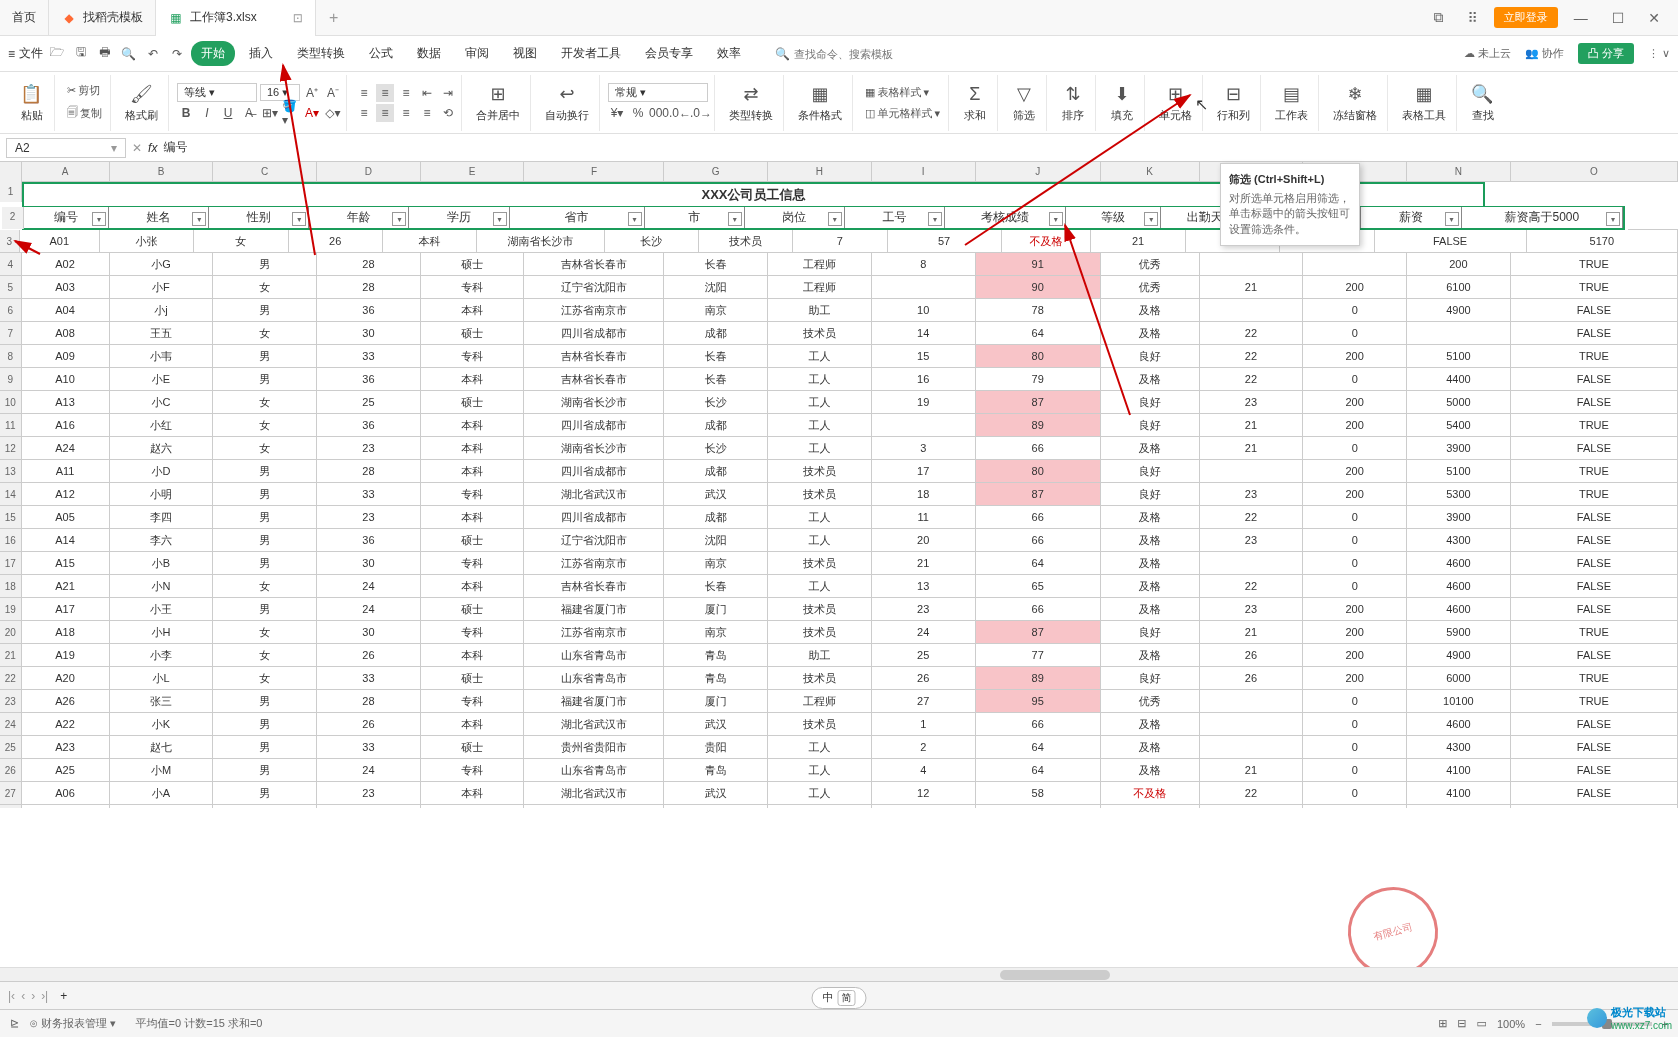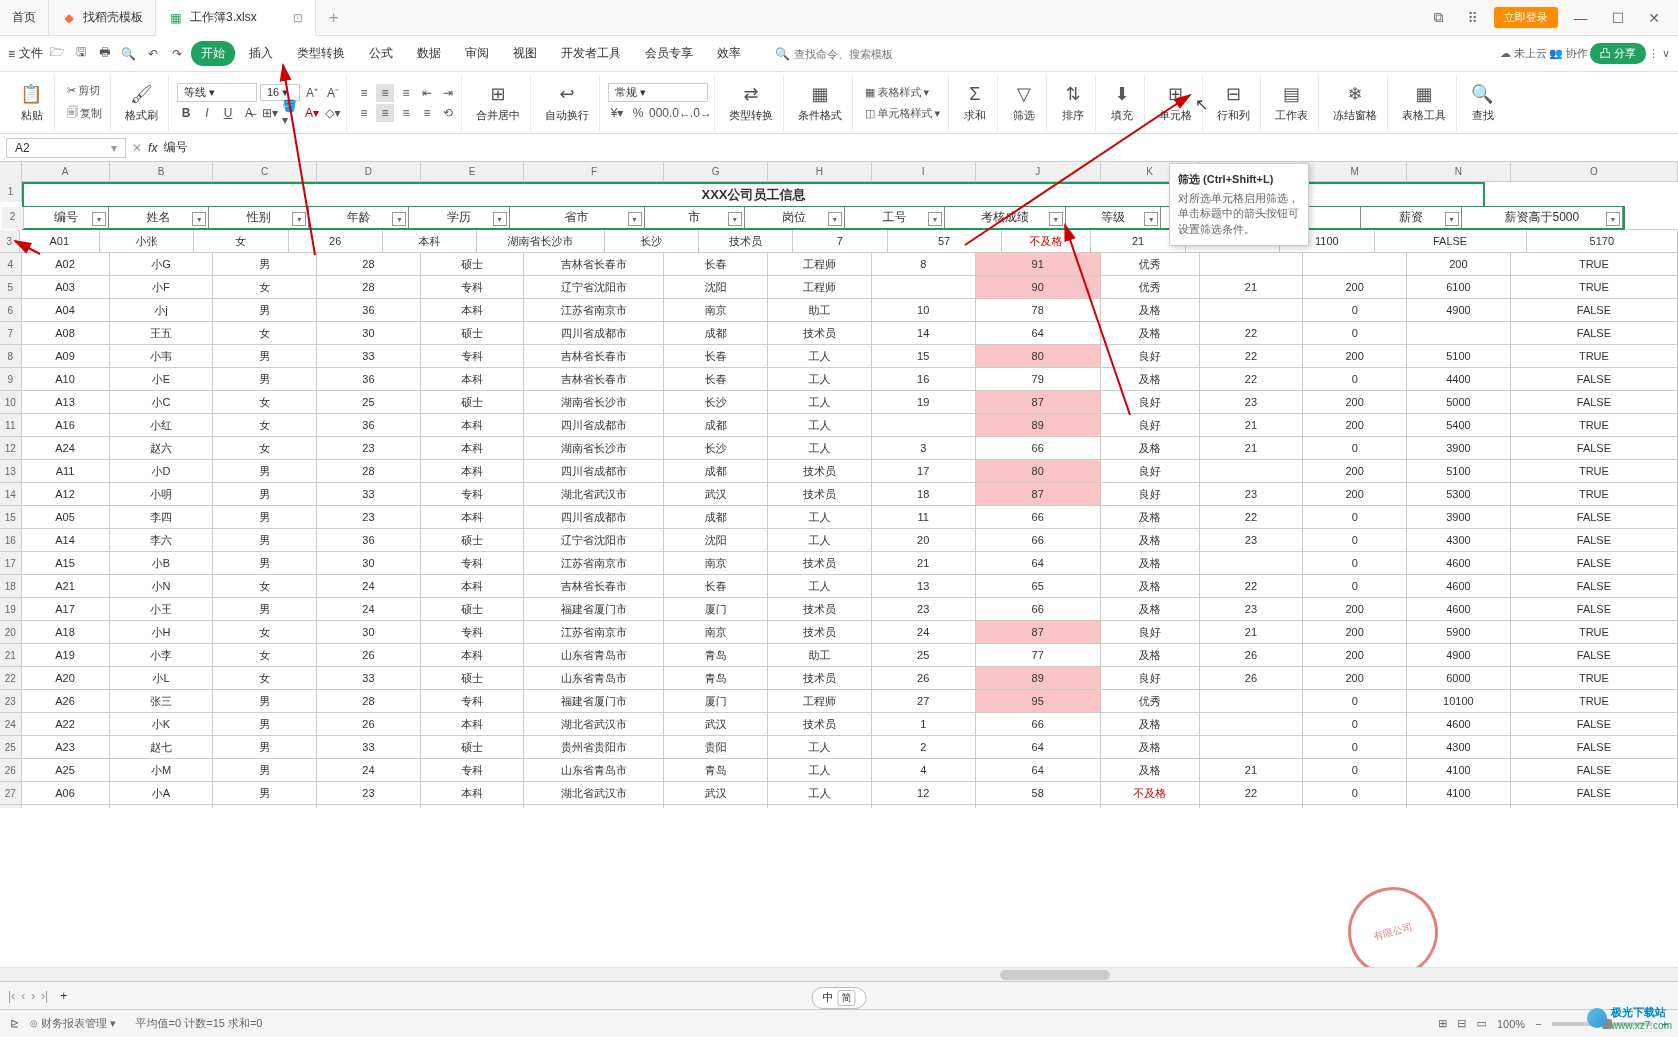--- a/index.html
+++ b/index.html
@@ -12,22 +12,22 @@
 .titlebar-right{margin-left:auto;display:flex;align-items:center;gap:8px;padding-right:10px}
 .btn-login{background:#ff8c00;color:#fff;padding:3px 10px;border-radius:3px;font-size:11px}
 .winbtn{padding:4px 8px;font-size:14px;color:#666}
 .menubar{height:36px;display:flex;align-items:center;padding:0 8px;gap:4px;border-bottom:1px solid #e0e0e0}
 .filebtn{display:flex;align-items:center;gap:4px;font-size:12px}
 .mb-ico{width:20px;height:20px;display:inline-flex;align-items:center;justify-content:center;color:#555}
 .menutab{padding:4px 10px;font-size:12px;border-radius:12px;cursor:pointer}
 .menutab.active{background:#22a05f;color:#fff}
 .search-box{margin-left:20px;display:flex;align-items:center;gap:4px;color:#999}
 .search-input{border:none;outline:none;width:120px;font-size:11px}
-.menubar-right{margin-left:auto;display:flex;align-items:center;gap:2px;font-size:11px;color:#666}
-.share-btn{background:#22a05f;color:#fff;padding:3px 10px;border-radius:10px}
+.menubar-right{margin-left:auto;display:flex;align-items:center;gap:14px;font-size:11px;color:#666}
+.share-btn{background:#22a05f;color:#fff;padding:3px 10px;border-radius:3px}
 .toolbar{height:62px;display:flex;align-items:center;padding:0 10px;border-bottom:1px solid #e0e0e0;gap:4px}
 .tbgrp{display:flex;flex-direction:column;gap:2px;padding:0 4px;border-right:1px solid #e8e8e8;height:56px;justify-content:center}
 .tbgrp.noborder{border-right:none}
 .tbrow{display:flex;align-items:center;gap:3px}
 .tbbtn{padding:2px 4px;display:inline-flex;align-items:center;gap:2px;font-size:11px;color:#555;cursor:pointer}
 .tbsel{border:1px solid #ccc;padding:1px 6px;font-size:11px;min-width:80px;background:#fff}
 .tbico{width:18px;height:18px;display:inline-flex;align-items:center;justify-content:center;color:#555}
 .tbbig{display:flex;flex-direction:column;align-items:center;gap:2px;font-size:11px;padding:0 6px}
 .tbbig .ico{width:24px;height:24px;display:flex;align-items:center;justify-content:center;font-size:18px;color:#555}
 .addrbar{height:28px;display:flex;align-items:center;border-bottom:1px solid #ccc}
@@ -40,21 +40,21 @@
 .title-row{height:24px;display:flex}
 .title-cell{border:2px solid #1a9c5a;border-bottom:none;background:#fff;text-align:center;font-weight:bold;font-size:13px;line-height:22px}
 .hdr-row{height:24px;display:flex;border:2px solid #1a9c5a;border-top:1px solid #1a9c5a;margin-left:22px;width:1603px}
 .hdr-cell{border-right:1px solid #888;display:flex;align-items:center;justify-content:center;font-size:12px;position:relative;background:#fff}
 .filter-arr{position:absolute;right:2px;bottom:2px;width:14px;height:14px;border:1px solid #999;font-size:8px;display:flex;align-items:center;justify-content:center;color:#666;background:#fff}
 .data-row{height:23px;display:flex}
 .rowh2{width:22px;background:#f0f0f0;border-right:1px solid #ccc;border-bottom:1px solid #ccc;text-align:center;font-size:10px;color:#666;line-height:23px}
 .cell{border-right:1px solid #ccc;border-bottom:1px solid #ccc;text-align:center;font-size:11px;line-height:23px;overflow:hidden;white-space:nowrap}
 .cell.pink{background:#f8c4c8}
 .cell.red{color:#c00}
-.tooltip{position:absolute;top:163px;left:1169px;width:140px;background:#fff;border:1px solid #ccc;box-shadow:2px 2px 6px rgba(0,0,0,0.2);padding:8px;font-size:11px;z-index:100}
+.tooltip{position:absolute;top:163px;left:1220px;width:140px;background:#fff;border:1px solid #ccc;box-shadow:2px 2px 6px rgba(0,0,0,0.2);padding:8px;font-size:11px;z-index:100}
 .tooltip .tt-title{font-weight:bold;margin-bottom:4px}
 .tooltip .tt-desc{color:#666;line-height:1.4}
 .tooltip .tt-vid{margin-top:6px;background:#4db894;color:#fff;padding:6px;position:relative;height:60px}
 .tt-vid .vt{font-size:10px}
 .tt-vid .time{position:absolute;right:4px;bottom:4px;background:rgba(0,0,0,0.5);padding:1px 4px;font-size:10px}
 .arrow-red{position:absolute;pointer-events:none;z-index:50}
 .sheets-bar{position:absolute;bottom:28px;left:0;right:0;height:28px;display:flex;align-items:center;background:#f5f5f5;border-top:1px solid #ccc;padding:0 8px;gap:4px}
 .sheet-nav{display:flex;gap:6px;color:#999}
 .sheet-tab{padding:4px 10px;font-size:11px;cursor:pointer;border-right:1px solid #ddd}
 .sheet-tab.active{color:#ff8c00;border-bottom:2px solid #ff8c00}

